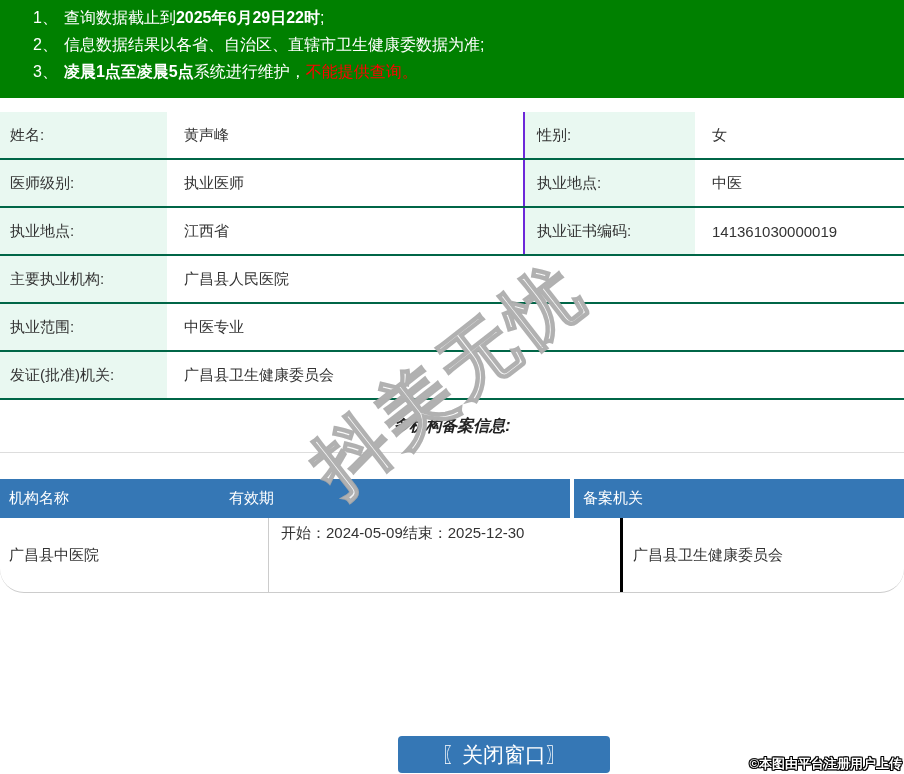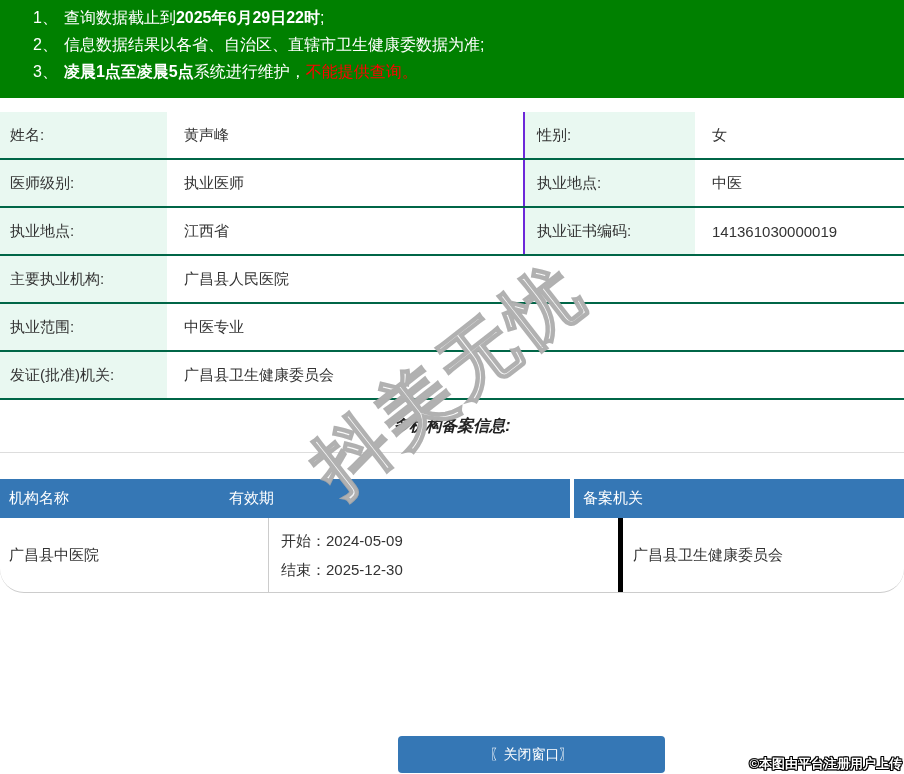--- a/index.html
+++ b/index.html
@@ -55,40 +55,40 @@
     background:var(--table-blue,#3577b5);color:#fff;
     height:39px;display:flex;align-items:center;
     padding-left:9px;font-size:15px;box-sizing:border-box;
   }
   .fh1{width:220px;}
   .fh2{width:350px;margin-right:4px;}
   .fh3{flex:1;}
   .frow{display:flex;border-bottom:1px solid #ccc;min-height:74px;font-size:15px;border-radius:24px;}
   .fc{box-sizing:border-box;}
   .fc1{width:269px;border-right:1px solid #ccc;display:flex;align-items:center;padding-left:9px;}
-  .fc2{width:354px;border-right:5px solid #000000;display:flex;flex-direction:column;justify-content:center;padding-left:12px;line-height:29px;}
+  .fc2{width:354px;border-right:3px solid #000000;display:flex;flex-direction:row;justify-content:flex-start;padding-left:12px;line-height:29px;}
   .fc3{flex:1;display:flex;align-items:center;padding-left:10px;}
   
   .watermark{
     position:absolute;left:200px;top:330px;width:500px;height:100px;
     display:flex;align-items:center;justify-content:center;
     transform:rotate(-38deg);
     font-size:74px;font-weight:bold;letter-spacing:6px;white-space:nowrap;
     color:rgba(255,255,255,0.9);
     -webkit-text-stroke:2px rgba(168,168,168,0.9);
     text-shadow:0 0 1px rgba(160,160,160,0.6);
     z-index:5;pointer-events:none;
   }
   
   .close-btn{
-    position:absolute;left:398px;top:736px;width:267px;height:37px;
+    position:absolute;left:398px;top:736px;width:212px;height:37px;
     background:var(--table-blue,#3577b5);color:#fff;
     border:none;border-radius:4px;
     display:flex;align-items:center;justify-content:center;
-    font-size:14px;cursor:pointer;
+    font-size:21px;cursor:pointer;
     font-family:"Liberation Sans","DejaVu Sans",sans-serif;
   }
   .credit{
     position:absolute;right:2px;top:755px;
     font-size:13px;font-weight:bold;color:#fff;
     text-shadow:-1px -1px 0 #000,1px -1px 0 #000,-1px 1px 0 #000,1px 1px 0 #000,
                 0 -1px 0 #000,0 1px 0 #000,-1px 0 0 #000,1px 0 0 #000;
   }
 </style>
 </head>

